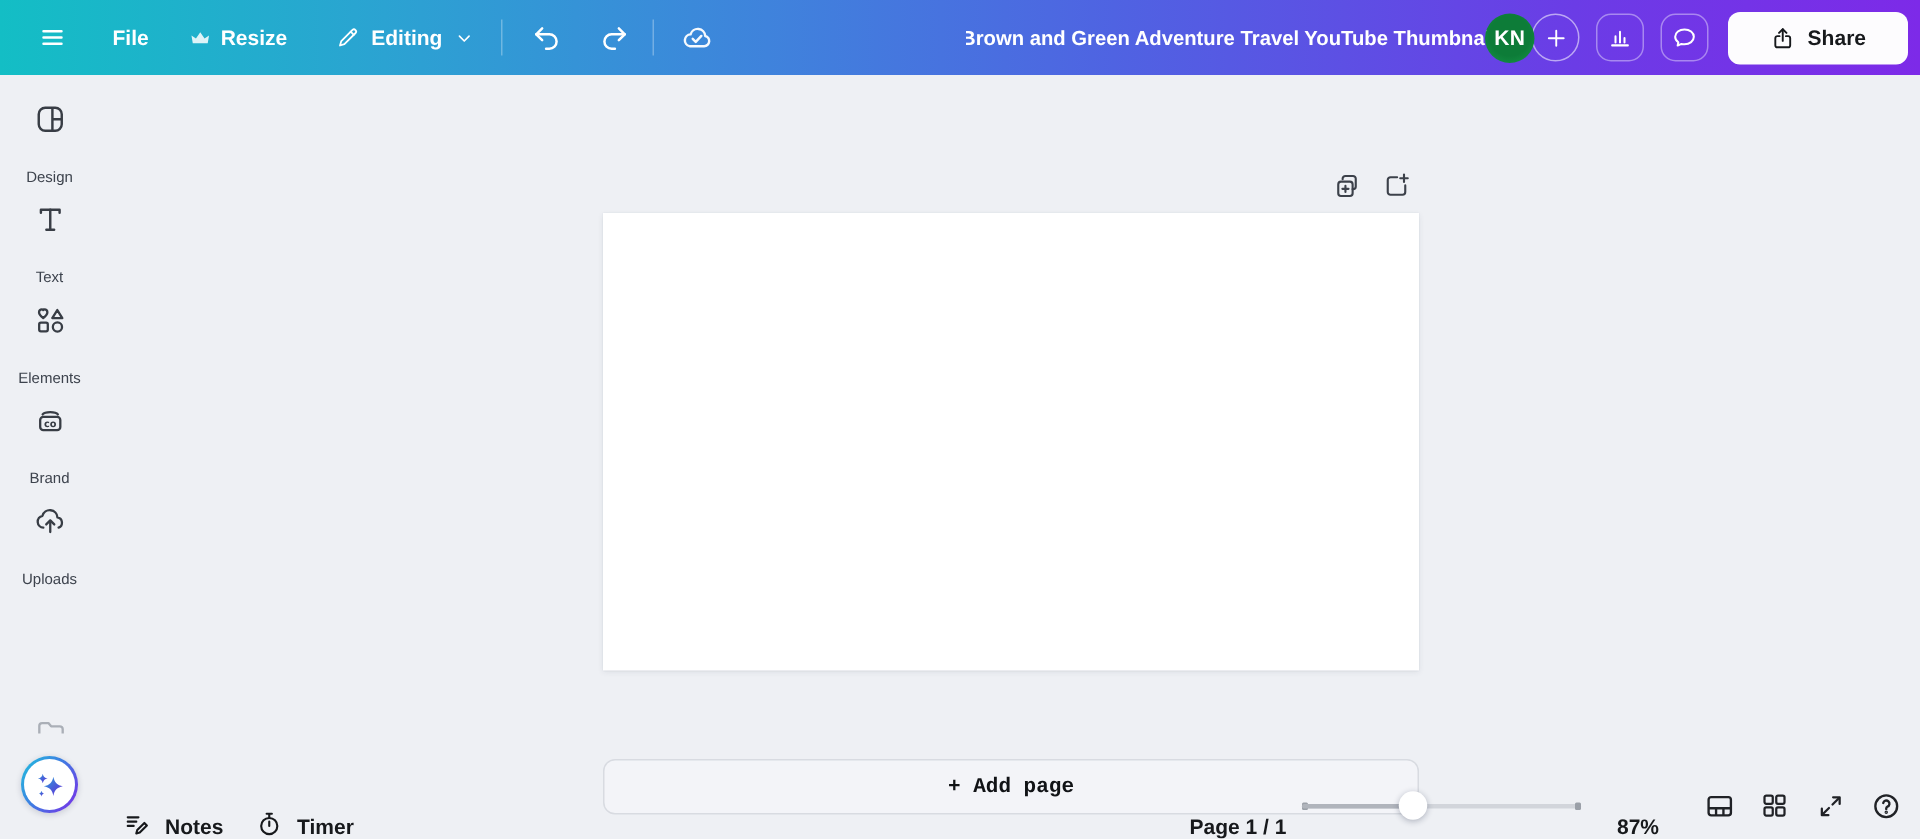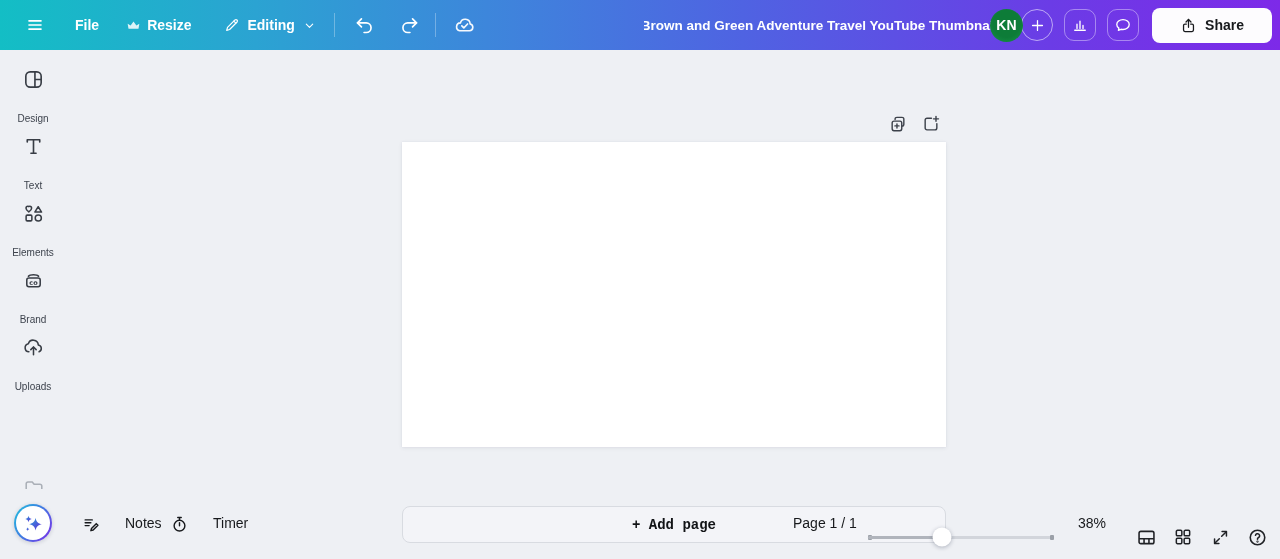--- a/index.html
+++ b/index.html
@@ -105,22 +105,22 @@
     background:#f3f4f8; border:1px solid #d8dbe1; border-radius:8px;
     font-size:14px; font-weight:700; color:#111316;
     display:flex; align-items:center; justify-content:center;
     cursor:pointer; font-family:Liberation Mono, monospace;margin-top:36px;
   }
 
   
   .statusbar { position:absolute; left:0; bottom:0; width:1280px; height:44px; }
   .sb-item {
     position:absolute; top:0; height:44px;
-    display:flex; align-items:flex-start; gap:24px;
-    color:#17191c; font-size:14px; font-weight:400;
+    display:flex; align-items:flex-end; gap:9px;
+    color:#17191c; font-size:14px; font-weight:700;
     background:none; border:none; cursor:pointer;
     font-family:"Liberation Sans", sans-serif;
   }
   .sb-static { cursor:default; }
   .zoom-slider {
     position:absolute; left:868px; top:0; width:186px; height:44px;
     display:flex; align-items:center; cursor:pointer;
   }
   .zs-track { position:relative; width:100%; height:3px; border-radius:2px; background:#d2d5db; }
   .zs-fill { position:absolute; left:0; top:0; height:3px; width:40%; border-radius:2px; background:#b0b4bc; }
@@ -374,21 +374,21 @@
 
   <div class="zoom-slider">
     <div class="zs-track">
       <div class="zs-cap-l"></div>
       <div class="zs-fill"></div>
       <div class="zs-cap-r"></div>
       <div class="zs-thumb"></div>
     </div>
   </div>
 
-  <div class="sb-item sb-static" style="left:1078px">38%</div>
+  <div class="sb-item sb-static" style="left:1078px">87%</div>
 
   <div class="sb-icons">
     <button class="sb-icon-btn">
       <span>
         <svg width="21" height="21" viewBox="0 0 24 24" fill="none" stroke="currentColor" stroke-width="1.8" stroke-linejoin="round">
             <rect x="3.5" y="5" width="17" height="14" rx="2"></rect>
             <path d="M3.5 13.5h17M9.2 13.5V19M14.8 13.5V19"></path>
           </svg>
       </span>
     </button>

